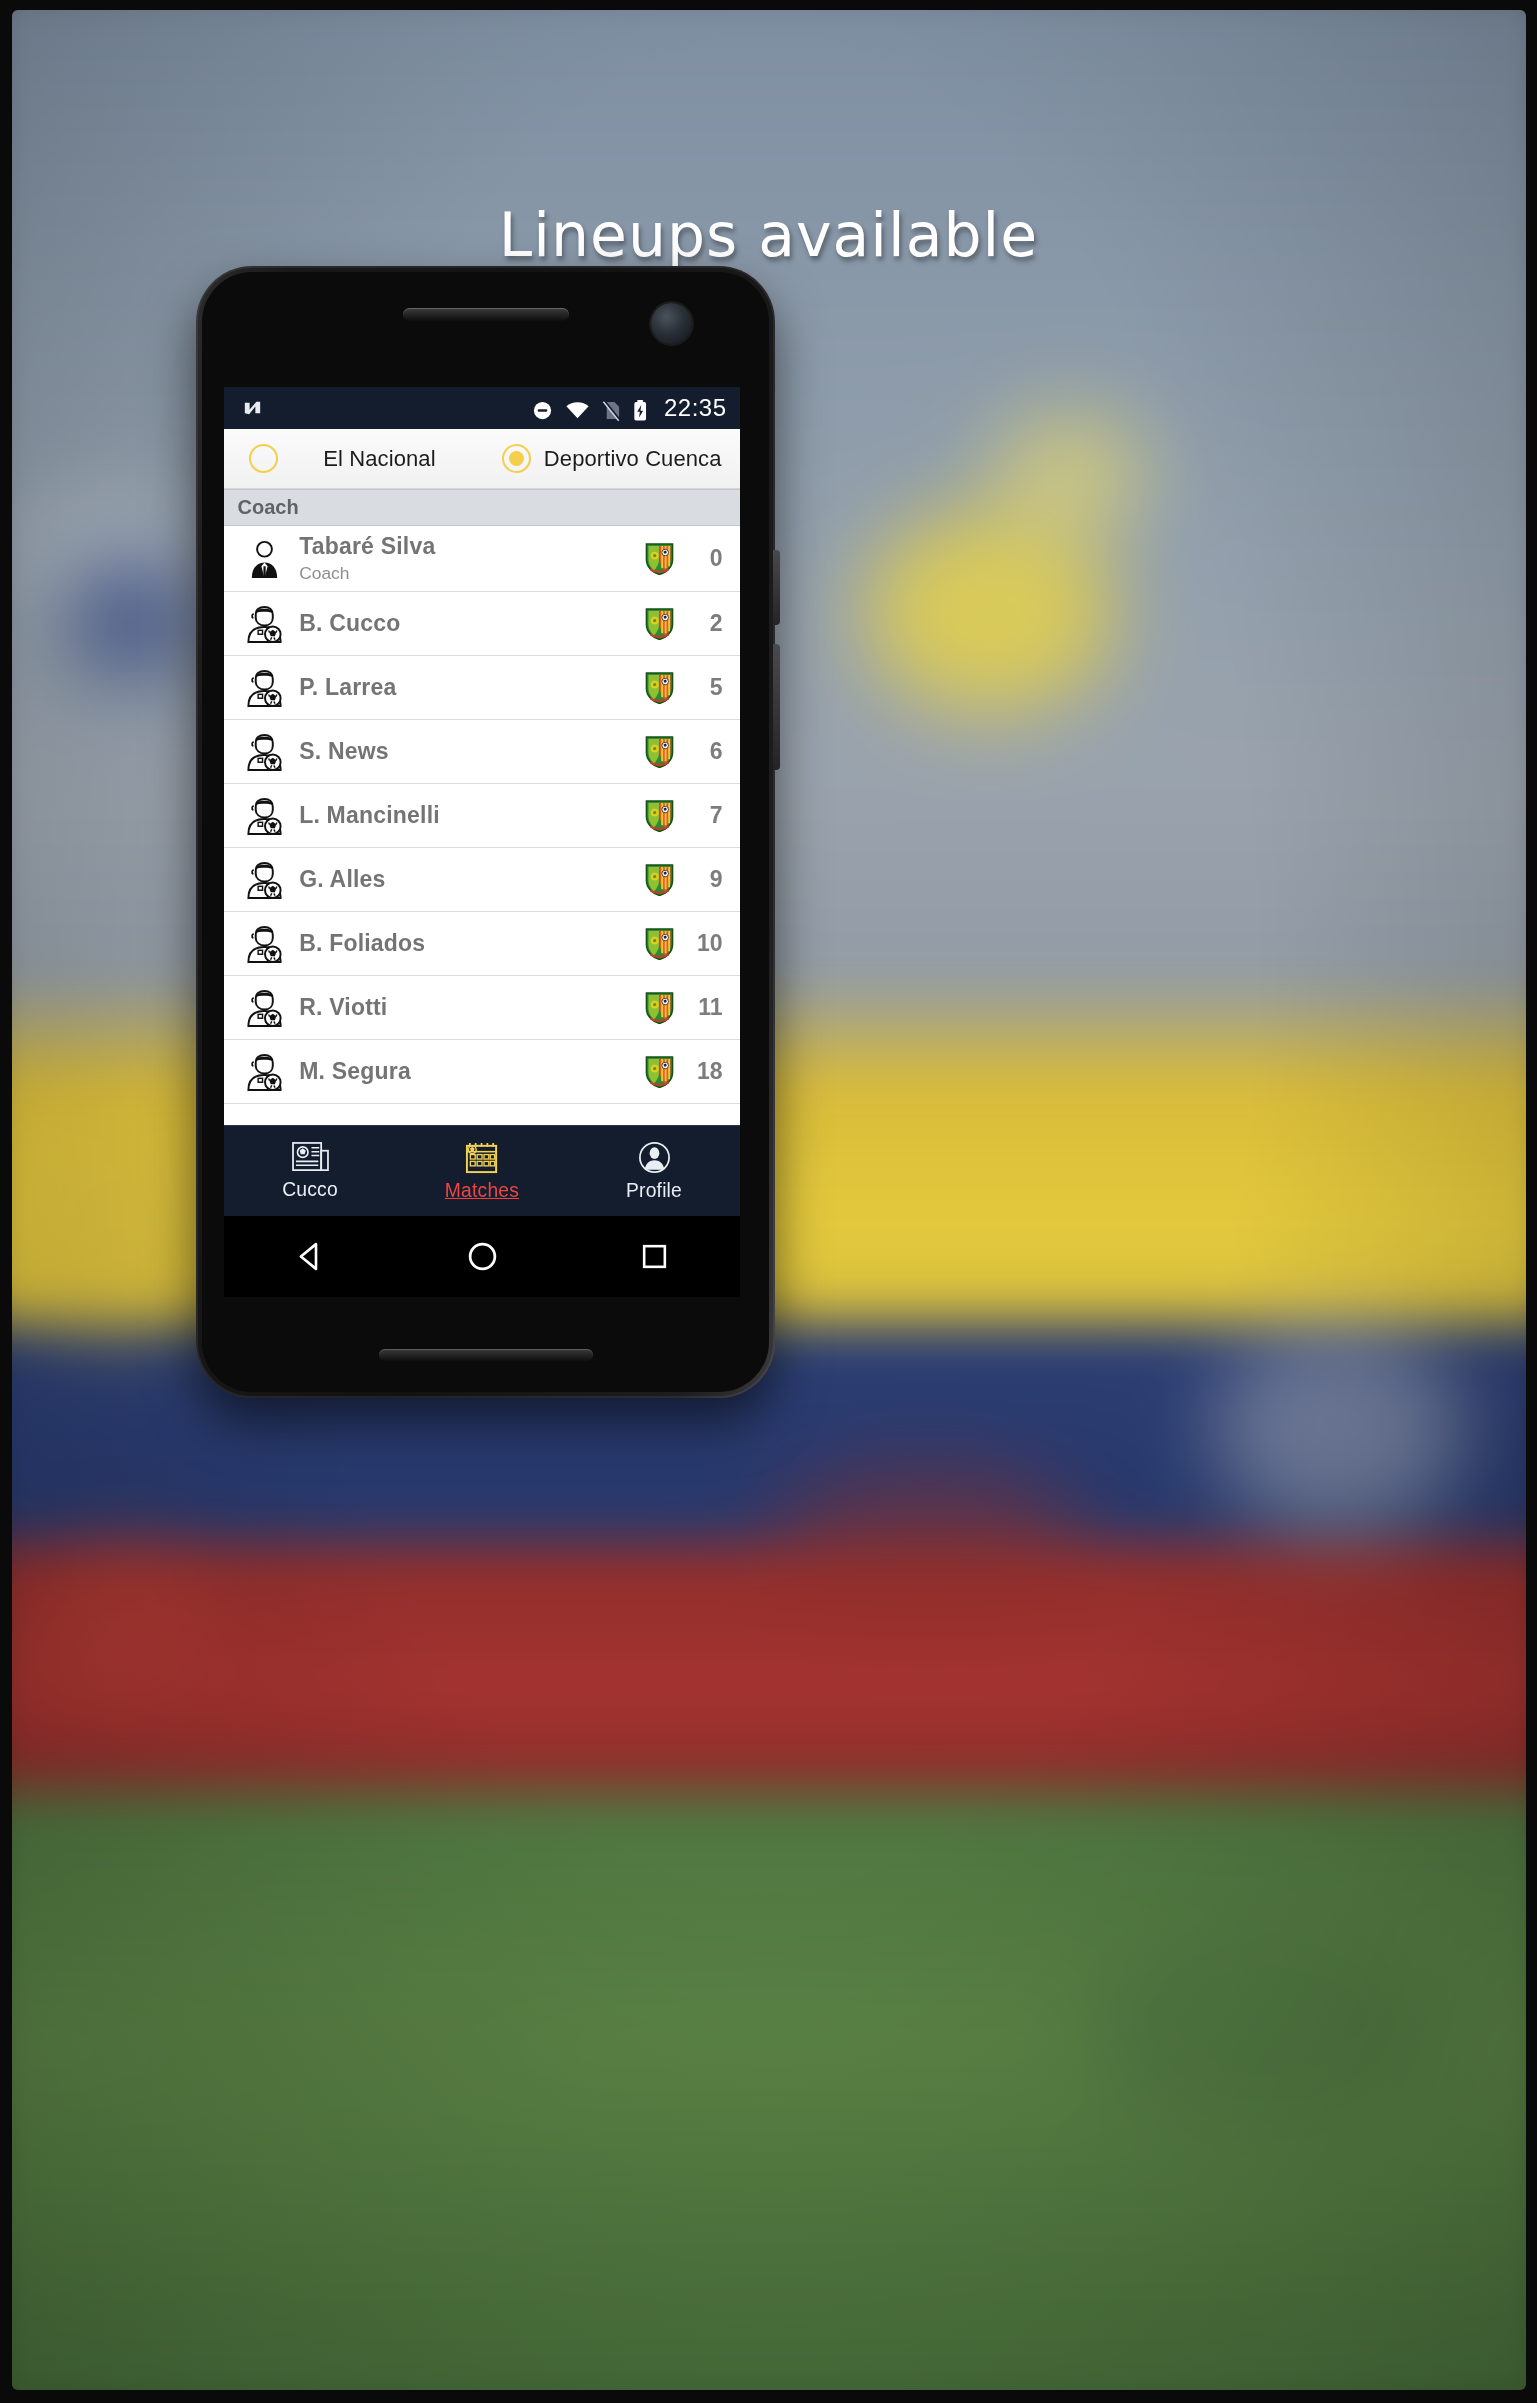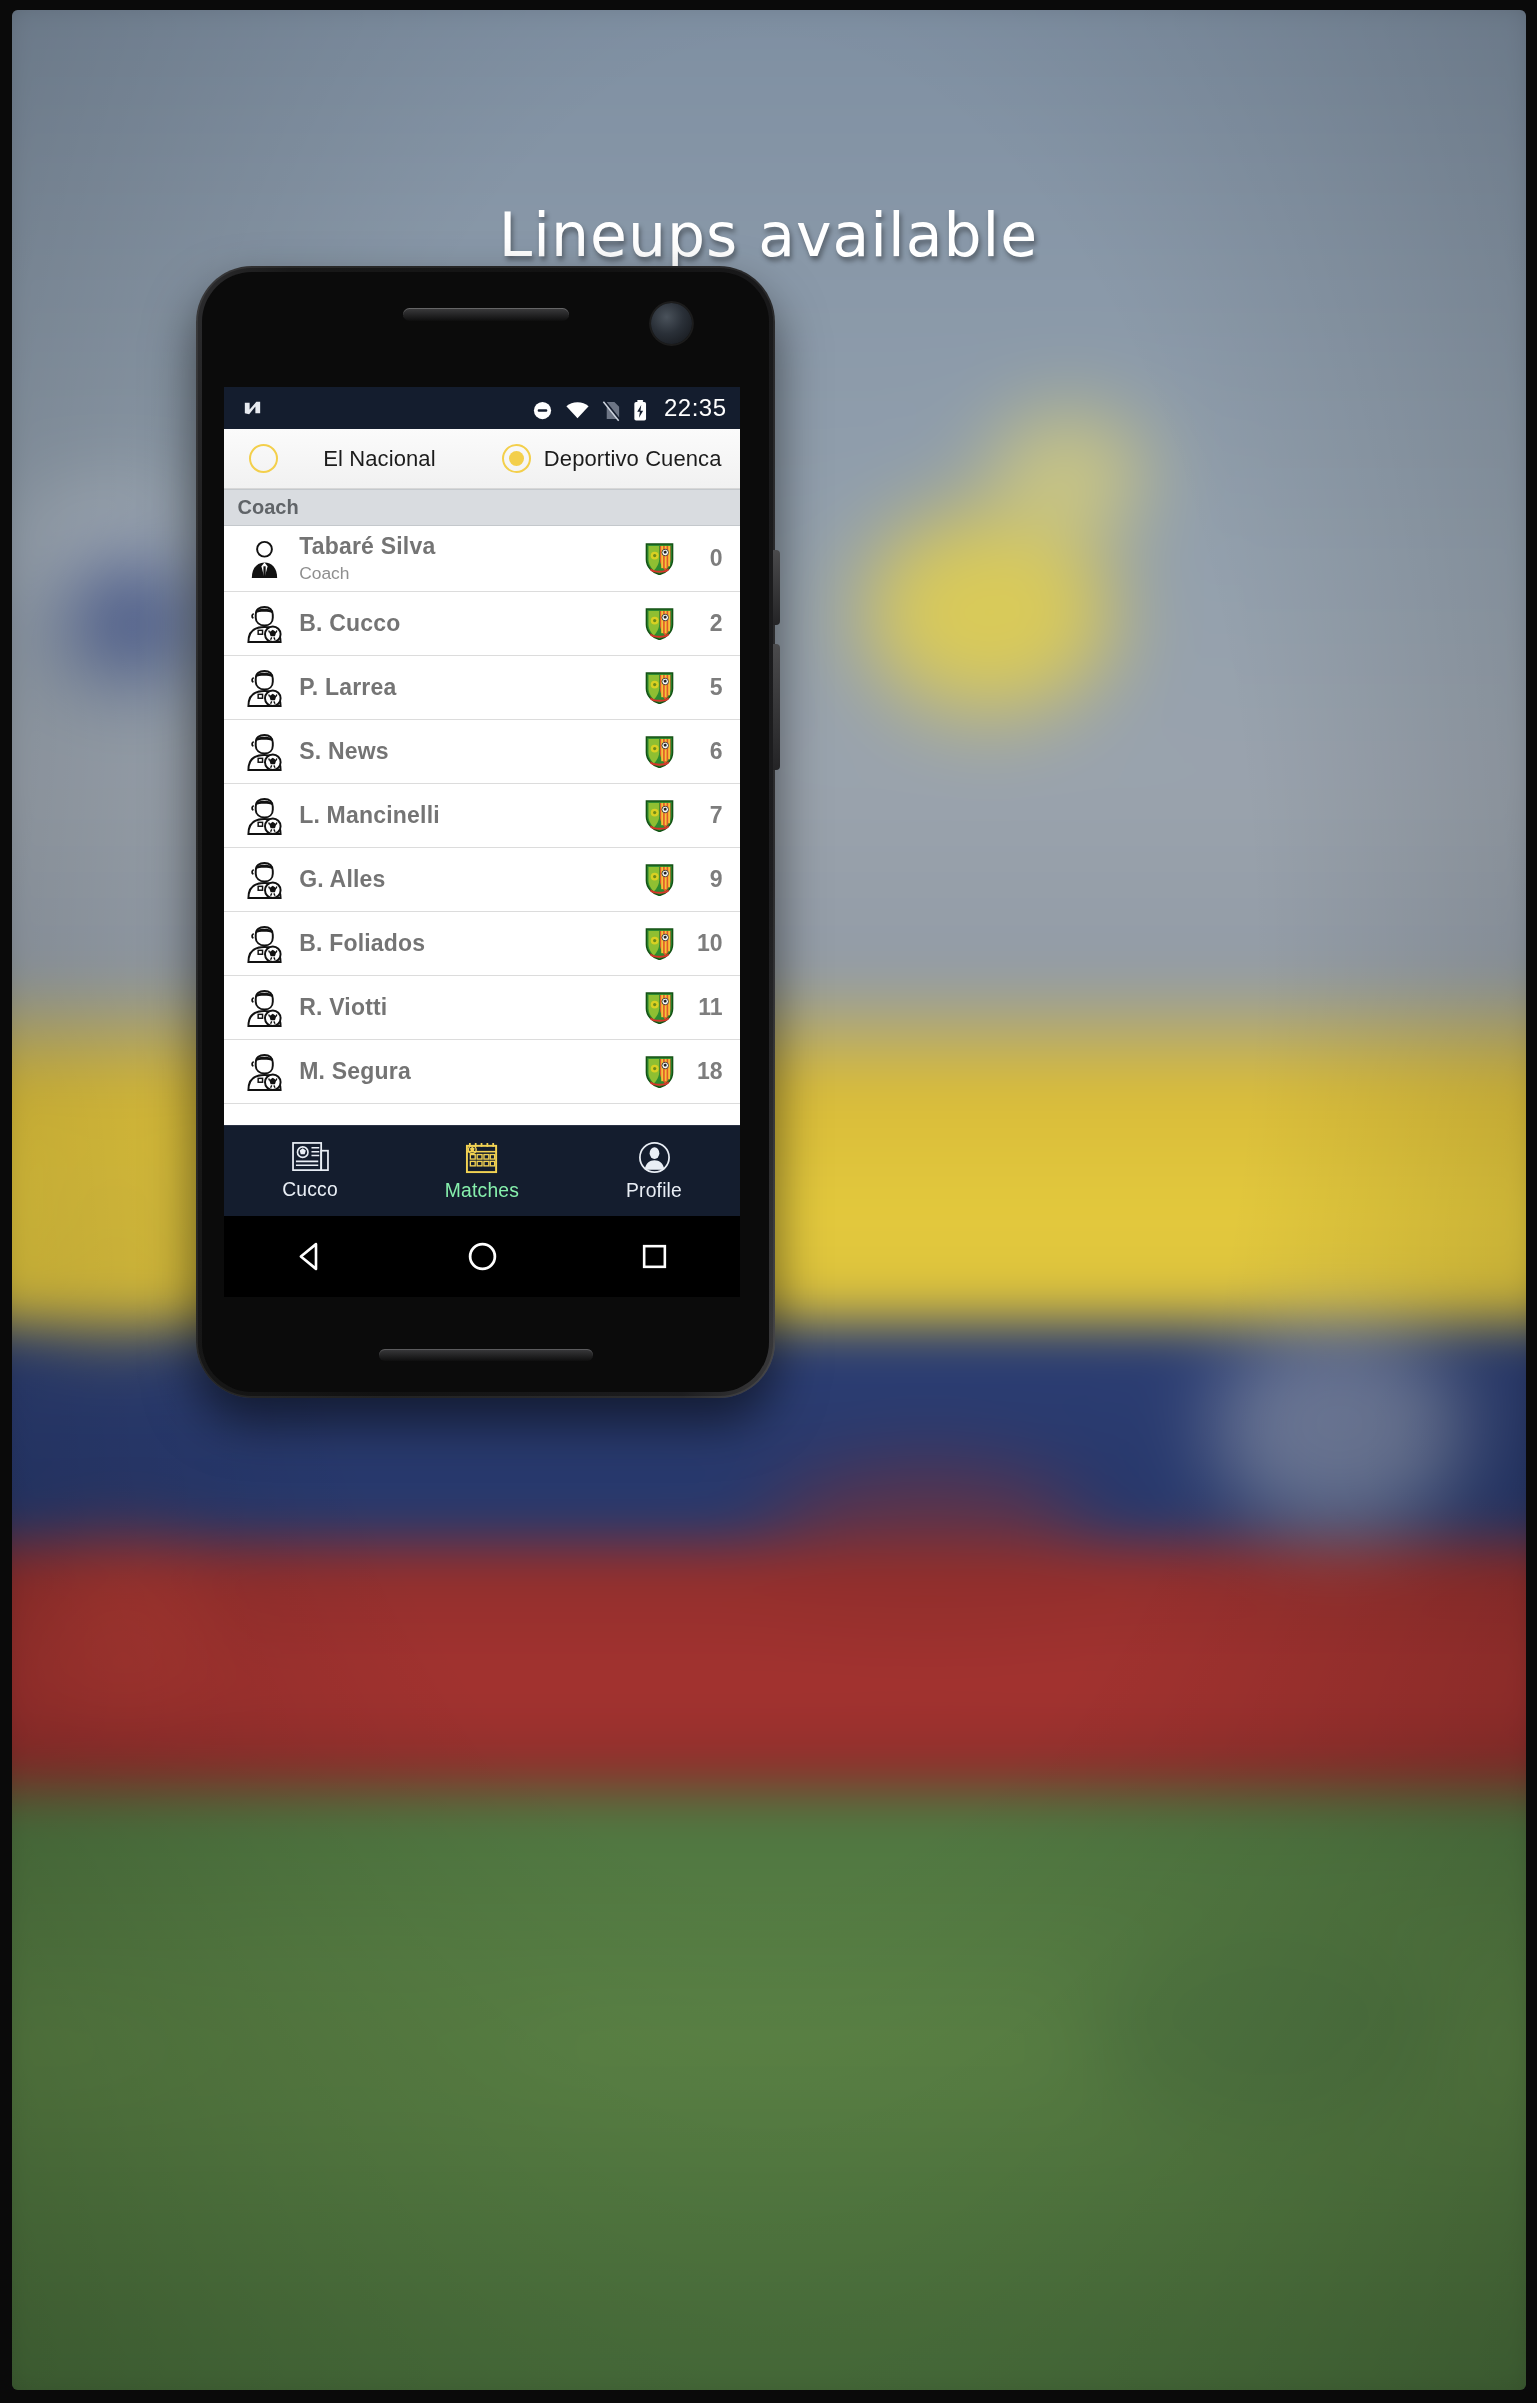--- a/index.html
+++ b/index.html
@@ -216,21 +216,21 @@
     position:absolute; left:0; right:0; bottom: 81px;
     height: 91px; background: #141d2e;
     display:flex; align-items:center;
     border-top: 1px solid #2a3244;
   }
   .nav-item {
     flex:1; display:flex; flex-direction:column;
     align-items:center; justify-content:center; gap: 4.8px;
   }
   .nav-label { font-size: 19.3px; color: #e9eef5; letter-spacing: 0.2px; }
-  .nav-item.active .nav-label { color: #86efac; }
+  .nav-item.active .nav-label { color: #ef4444; text-decoration: underline; }
 
   
   .android-nav {
     position:absolute; left:0; right:0; bottom: 0;
     height: 81px; background: #000;
     display:flex; align-items:center; justify-content:space-around;
   }
   .anav-btn { width: 54px; height: 54px; display:flex; align-items:center; justify-content:center; }
 </style>
 </head>

